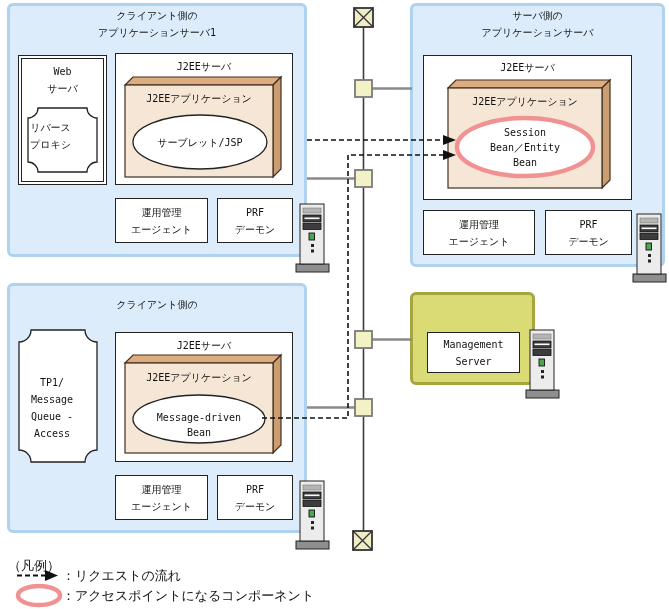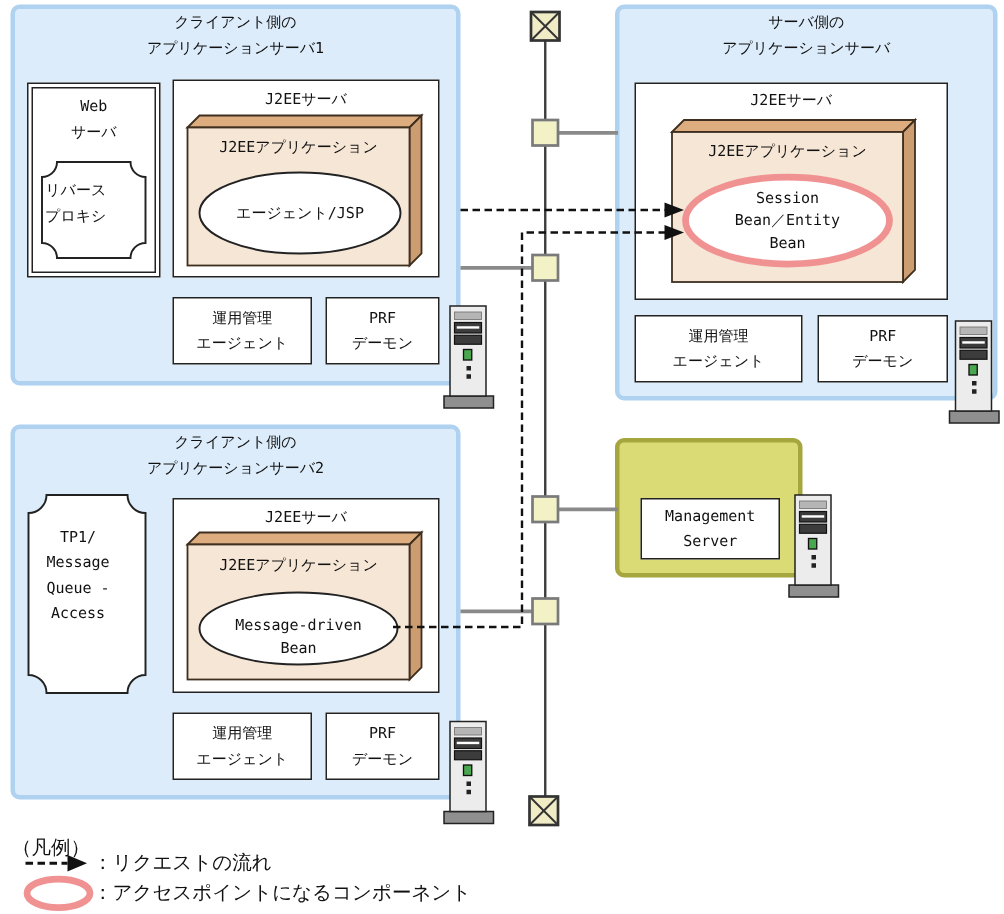--- a/index.html
+++ b/index.html
@@ -131,21 +131,21 @@
   <div class="lbl" style="left:18px;top:57px;width:89px;height:46px">
     <div>Web</div>
     <div>サーバ</div>
   </div>
   <div class="lbl" style="left:16px;top:104px;width:69px;height:64px">
     <div>リバース</div>
     <div>プロキシ</div>
   </div>
   <div class="lbl" style="left:115px;top:58px;width:178px;height:17px">J2EEサーバ</div>
   <div class="lbl" style="left:125px;top:90px;width:148px;height:17px">J2EEアプリケーション</div>
-  <div class="lbl" style="left:133px;top:134px;width:134px;height:17px">エージェント/JSP</div>
+  <div class="lbl" style="left:133px;top:134px;width:134px;height:17px">サーブレット/JSP</div>
   <div class="lbl" style="left:115px;top:198px;width:93px;height:45px">
     <div>運用管理</div>
     <div>エージェント</div>
   </div>
   <div class="lbl" style="left:217px;top:198px;width:76px;height:45px">
     <div>PRF</div>
     <div>デーモン</div>
   </div>
 
   <div class="lbl" style="left:410px;top:6px;width:255px;height:36px">
@@ -163,23 +163,22 @@
     <div>運用管理</div>
     <div>エージェント</div>
   </div>
   <div class="lbl" style="left:545px;top:210px;width:87px;height:45px">
     <div>PRF</div>
     <div>デーモン</div>
   </div>
 
   <div class="lbl" style="left:7px;top:286px;width:300px;height:36px">
     <div>クライアント側の</div>
-    <div>アプリケーションサーバ2</div>
-  </div>
-  <div class="lbl" style="left:19px;top:318px;width:66px;height:132px">
+  </div>
+  <div class="lbl" style="left:19px;top:342px;width:66px;height:132px">
     <div>TP1/</div>
     <div>Message</div>
     <div>Queue -</div>
     <div>Access</div>
   </div>
   <div class="lbl" style="left:115px;top:337px;width:178px;height:17px">J2EEサーバ</div>
   <div class="lbl" style="left:125px;top:369px;width:148px;height:17px">J2EEアプリケーション</div>
   <div class="lbl tight" style="left:133px;top:396px;width:132px;height:58px">
     <div>Message-driven</div>
     <div>Bean</div>

